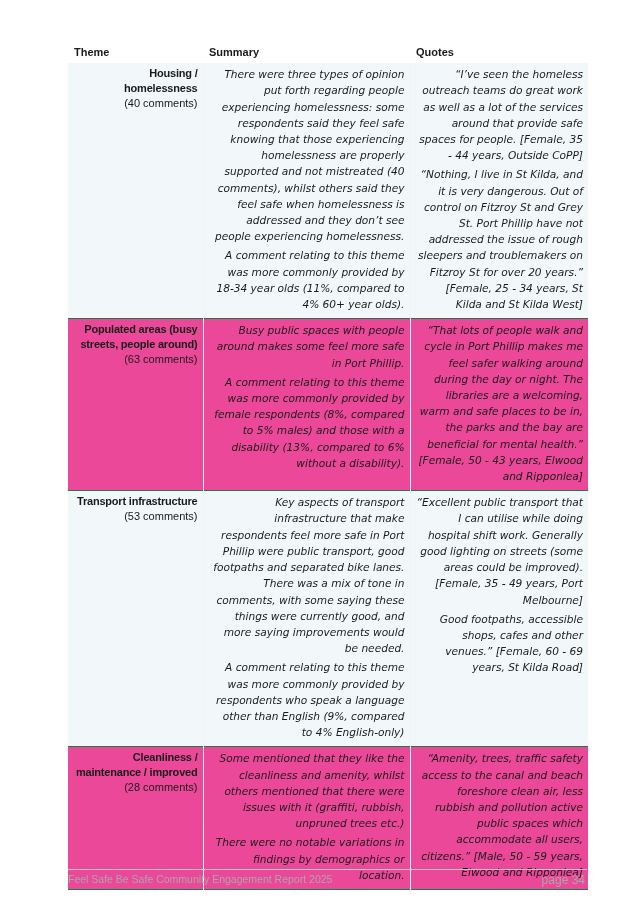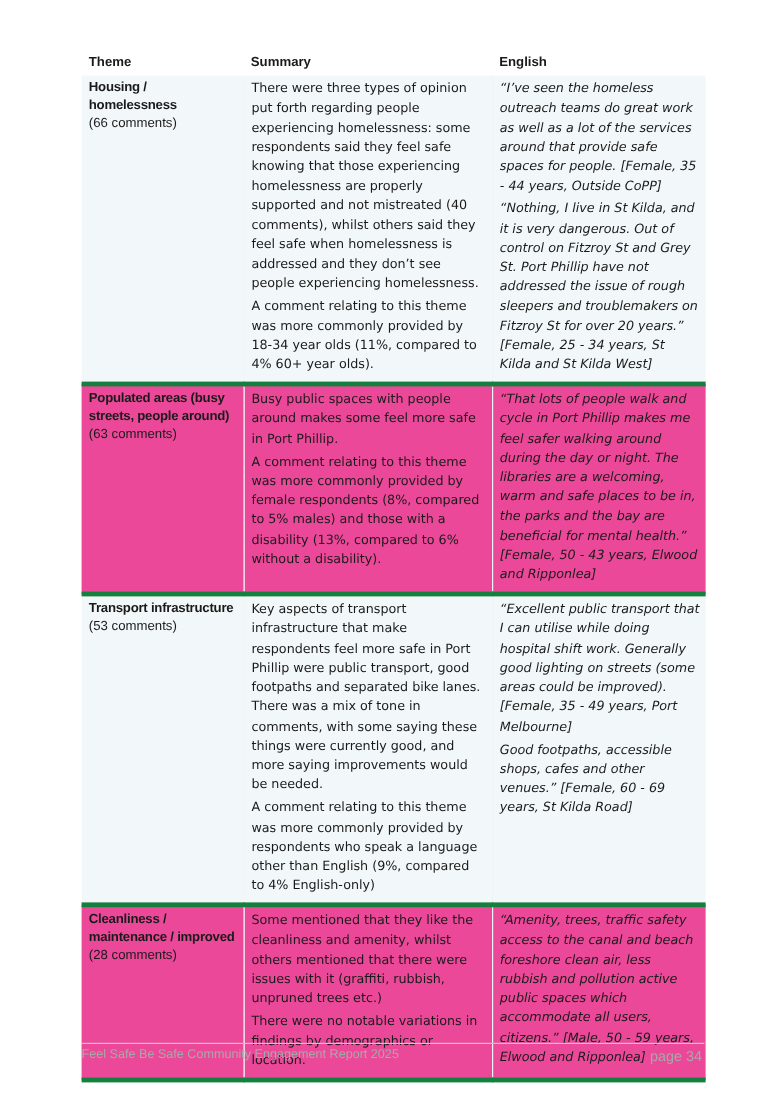--- a/index.html
+++ b/index.html
@@ -22,24 +22,24 @@
       padding: 2px 5px 3px 6px; height: 15px; vertical-align: bottom;
       font-family: "Liberation Sans", sans-serif;
     }
     tbody td {
       vertical-align: top; padding: 3px 5px 3px 6px;
       border-right: 1px solid #eef5f6;
     }
     tbody td:last-child { border-right: none; }
     tbody tr.shaded td { background: #f2f8f9; }
     tbody tr.plain td { background: #ec4899; }
-    tbody tr { border-bottom: 4px solid #15803d; }
+    tbody tr { border-bottom: 1px solid #15803d; text-align: right; }
     .theme-name { font-weight: bold; font-family: "Liberation Sans", sans-serif; font-size: 11px; line-height: 15px; letter-spacing: -0.2px; }
     .theme-count { font-family: "Liberation Sans", sans-serif; font-size: 11px; line-height: 15px; }
-    .para { margin: 0 0 3px 0; }
+    .para { margin: 0 0 3px 0; font-style: italic; }
     .quote { font-style: italic; margin: 0 0 3px 0; }
     .footer-rule {
       position: absolute; left: 68px; top: 869px; width: 519px; height: 1px;
       background: #c8c8c8;
     }
     .footer-left {
       position: absolute; left: 68px; top: 873px;
       font-size: 10.5px; color: #a8a8a8; font-family: "Liberation Sans", sans-serif;
     }
     .footer-right {
@@ -54,29 +54,29 @@
   <table class="themes">
     <colgroup>
         <col class="c1">
         <col class="c2">
         <col class="c3">
       </colgroup>
     <thead>
       <tr>
         <th>Theme</th>
         <th>Summary</th>
-        <th>English</th>
+        <th>Quotes</th>
       </tr>
     </thead>
     <tbody>
 
       <tr class="shaded">
         <td>
           <div class="theme-name">Housing / homelessness</div>
-          <div class="theme-count">(66 comments)</div>
+          <div class="theme-count">(40 comments)</div>
         </td>
         <td>
           <p class="para">There were three types of opinion put forth regarding people experiencing homelessness: some respondents said they feel safe knowing that those experiencing homelessness are properly supported and not mistreated (40 comments), whilst others said they feel safe when homelessness is addressed and they don’t see people experiencing homelessness.</p>
           <p class="para">A comment relating to this theme was more commonly provided by 18-34 year olds (11%, compared to 4% 60+ year olds).</p>
         </td>
         <td>
           <p class="quote">“I’ve seen the homeless outreach teams do great work as well as a lot of the services around that provide safe spaces for people. [Female, 35 - 44 years, Outside CoPP]</p>
           <p class="quote">“Nothing, I live in St Kilda, and it is very dangerous. Out of control on Fitzroy St and Grey St. Port Phillip have not addressed the issue of rough sleepers and troublemakers on Fitzroy St for over 20 years.” [Female, 25 - 34 years, St Kilda and St Kilda West]</p>
         </td>
       </tr>

